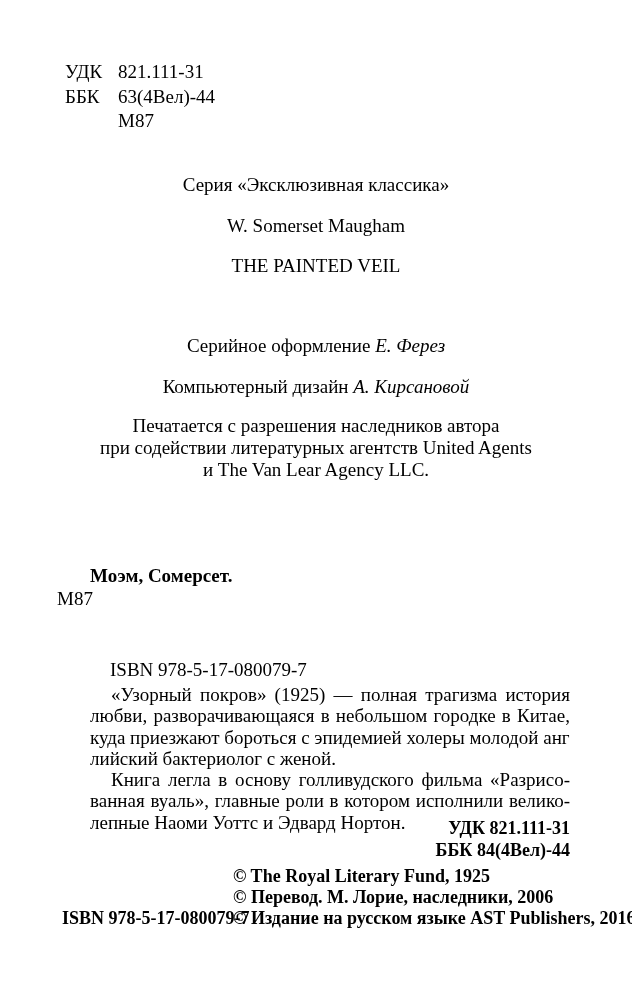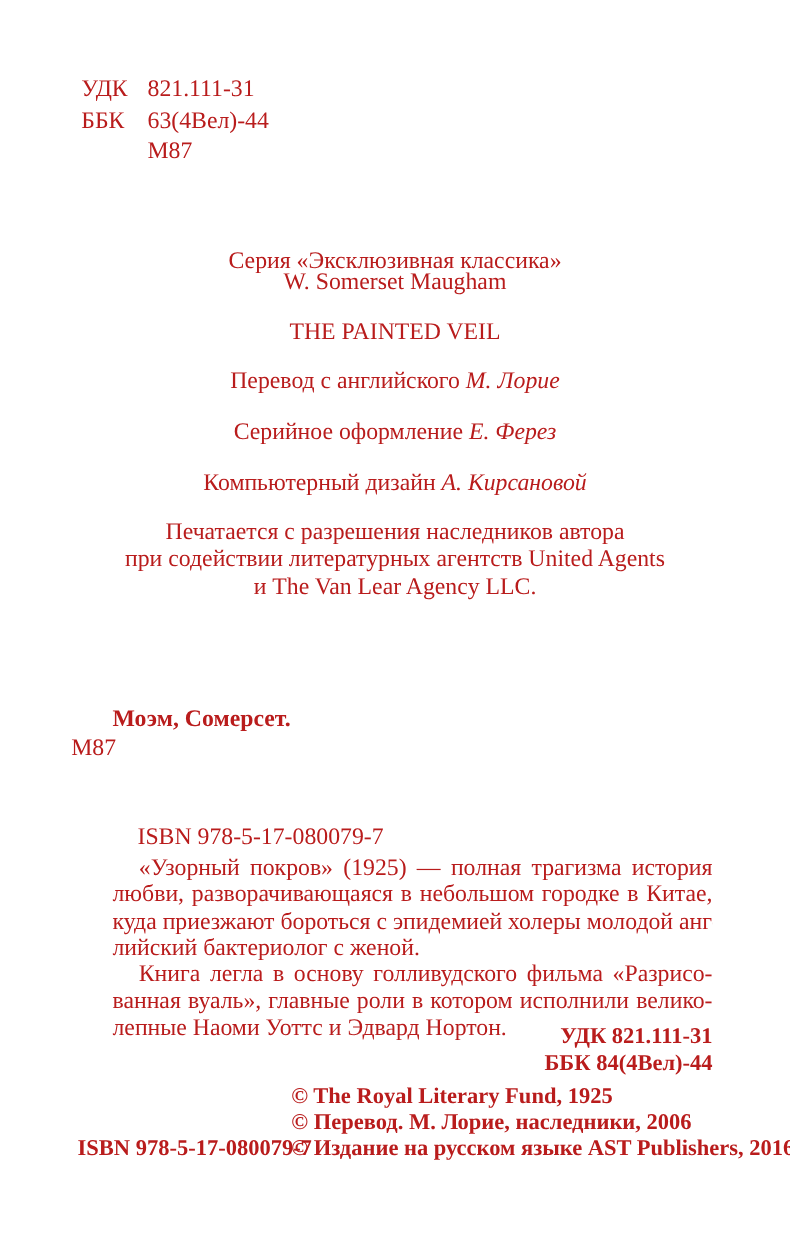--- a/index.html
+++ b/index.html
@@ -1,32 +1,32 @@
 <!DOCTYPE html>
 <html><head>
 <meta charset="utf-8">
 <style>
   html,body{margin:0;padding:0;background:#e8e8e8;}
   .page{
     position:relative;
     width:632px;height:1001px;
     background:#ffffff;
-    color:#b91c1c;
+    color:#000000;
     font-family:"Liberation Serif","DejaVu Serif",serif;
     font-size:19px;
     overflow:hidden;
     margin:0 auto;
   }
   .abs{position:absolute;}
   
   .udk-top{top:60px;left:65px;line-height:24.5px;white-space:nowrap;}
   .udk-top .lbl{display:inline-block;width:53px;}
   
   .cline{left:31px;width:570px;text-align:center;white-space:nowrap;}
-  .c-series{top:174px;margin-top:24px;}
+  .c-series{top:174px;}
   .c-author{top:215px;}
   .c-title{top:255px;}
   .c-transl{top:294px;}
   .c-design{top:335px;}
   .c-compdes{top:376px;}
   .c-perm{top:415px;left:31px;width:570px;text-align:center;line-height:22px;white-space:normal;}
   .it{font-style:italic;}
   
   .author-heading{top:565px;left:90px;font-weight:bold;}
   .m87-hang{top:588px;left:57px;}
@@ -50,21 +50,20 @@
 
   <div class="abs udk-top">
     <div><span class="lbl">УДК</span><span>821.111-31</span></div>
     <div><span class="lbl">ББК</span><span>63(4Вел)-44</span></div>
     <div><span class="lbl"></span><span>М87</span></div>
   </div>
 
   <div class="abs cline c-series">Серия «Эксклюзивная классика»</div>
   <div class="abs cline c-author">W. Somerset Maugham</div>
   <div class="abs cline c-title">THE PAINTED VEIL</div>
-  <div class="abs cline c-transl"><span>Перевод с английского </span><span class="it">М. Лорие</span></div>
   <div class="abs cline c-compdes"><span>Компьютерный дизайн </span><span class="it">А. Кирсановой</span></div>
   <div class="abs cline c-design"><span>Серийное оформление </span><span class="it">Е. Ферез</span></div>
 
   <div class="abs c-perm">
     <div>Печатается с разрешения наследников автора</div>
     <div>при содействии литературных агентств United Agents</div>
     <div>и The Van Lear Agency LLC.</div>
   </div>
 
   <div class="abs author-heading">Моэм, Сомерсет.</div>

